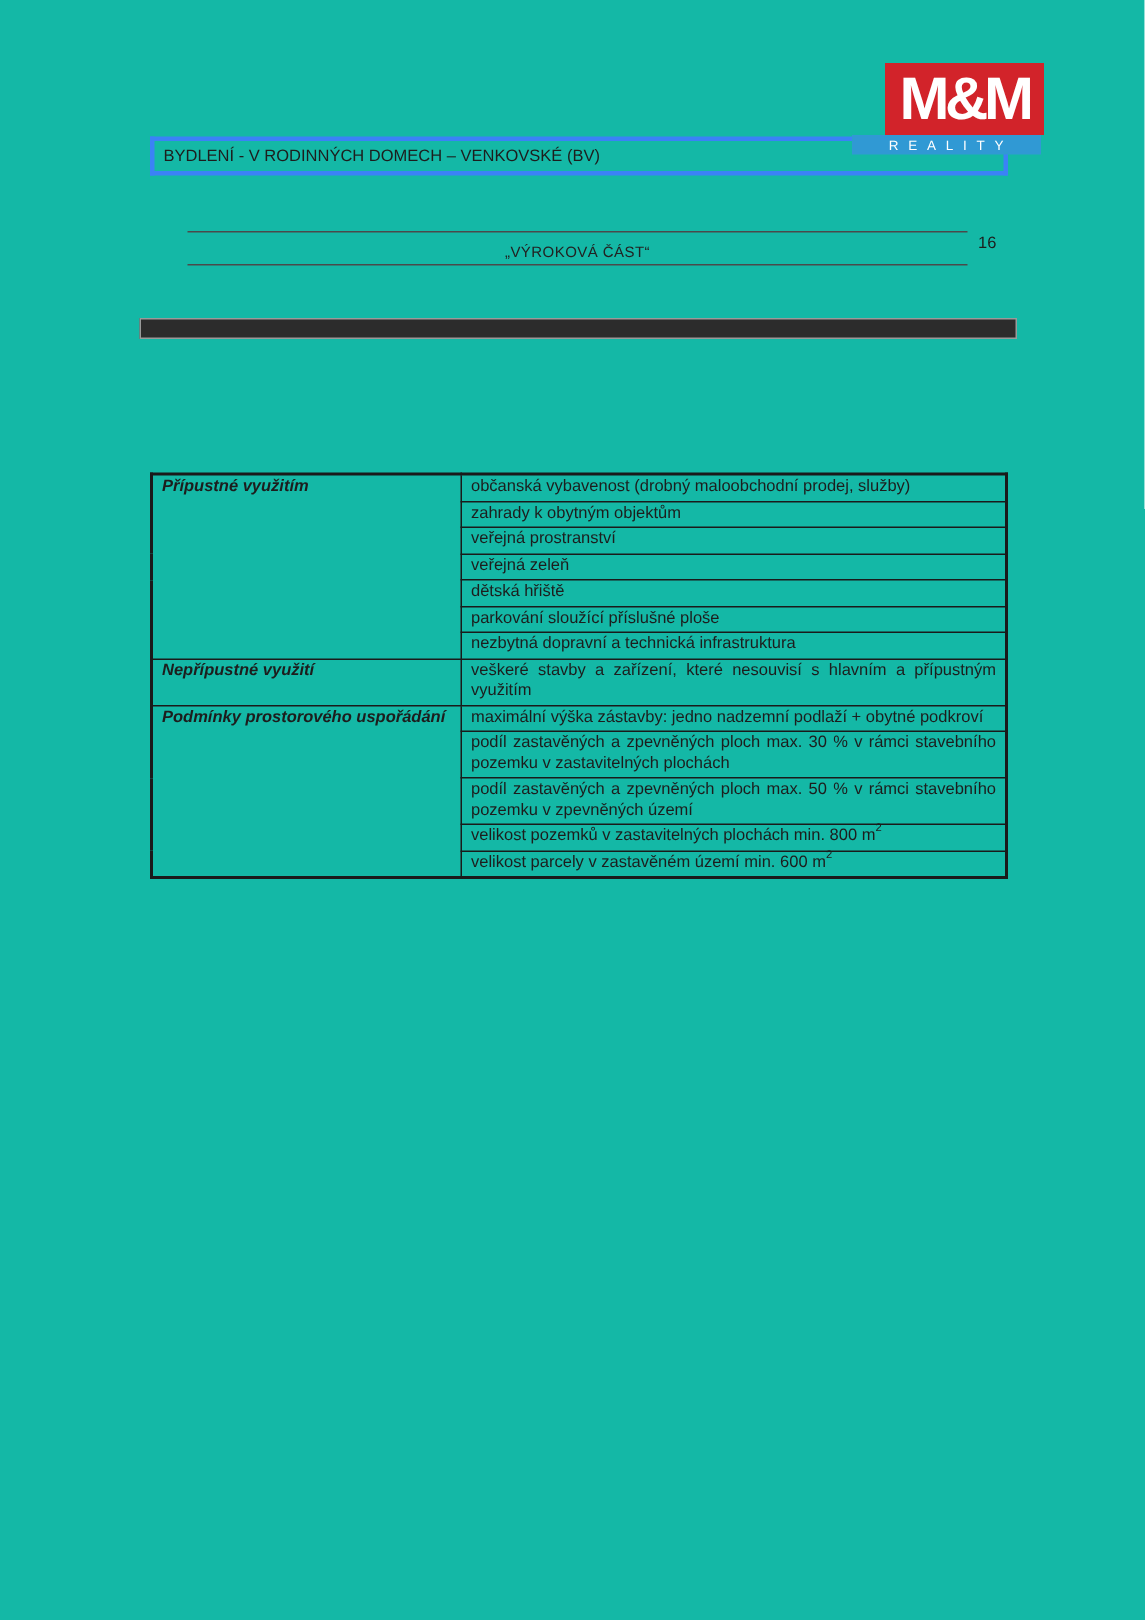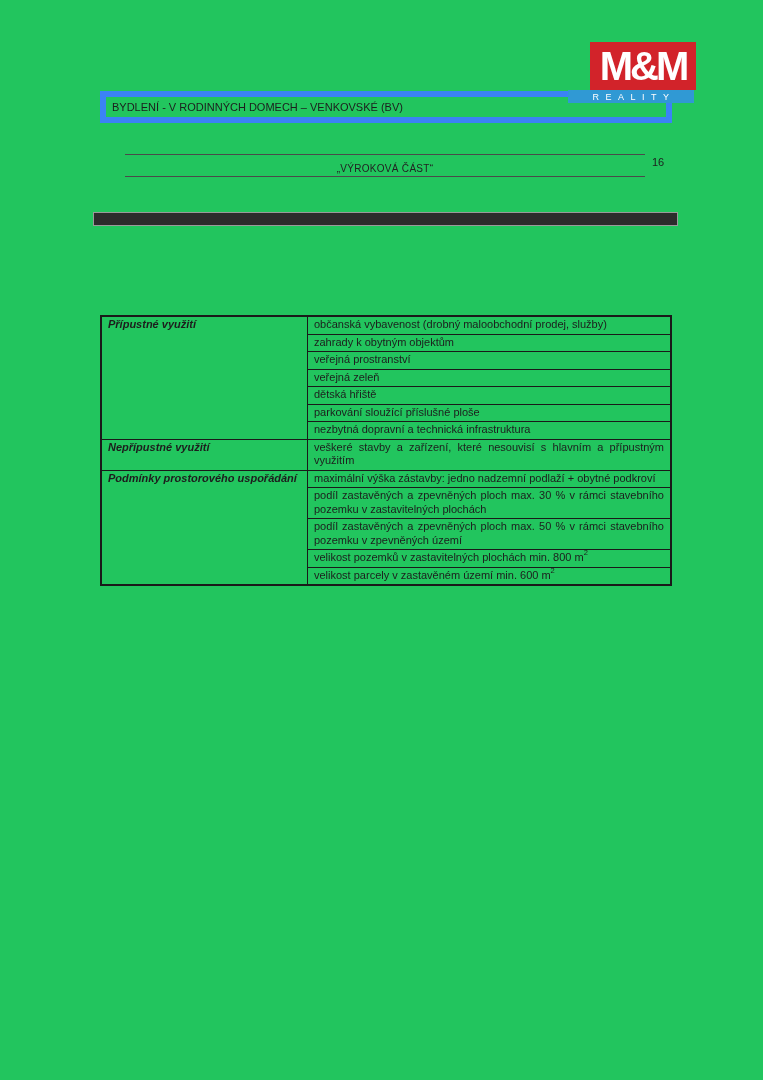--- a/index.html
+++ b/index.html
@@ -1,20 +1,20 @@
 <!DOCTYPE html>
 <html><head>
 <meta charset="utf-8">
 <style>
   html,body { margin:0; padding:0; background:#ffffff; }
   .page {
     position: relative;
     width: 763px;
     height: 1080px;
-    background: #22c55e;
+    background: #14b8a6;
     font-family: "Liberation Sans", "DejaVu Sans", sans-serif;
     color: #1d1d1d;
     overflow: hidden;
   }
 
   
   .logo { position: absolute; left: 568px; top: 42px; width: 128px; height: 61px; z-index: 5; }
   .logo-red {
     position: absolute; right: 0; top: 0; width: 106px; height: 48px;
     background: #d2232a; color: #fff;
@@ -29,21 +29,21 @@
     display: flex; align-items: center; justify-content: center;
     padding-left: 6px; box-sizing: border-box;
   }
 
   
   table { border-collapse: collapse; table-layout: fixed; }
   .t1 {
     position: absolute; left: 100px; top: 91px; width: 572px;
     font-size: 11px; border: 2px solid #1a1a1a;
   }
-  .t1 td { border: 6px solid #3b82f6; padding: 2px 6px; line-height: 14px; }
+  .t1 td { border: 3px solid #3b82f6; padding: 2px 6px; line-height: 14px; }
   .t1 .hdr-cell { height: 16px; }
   .t2 {
     position: absolute; left: 100px; top: 315px; width: 572px;
     font-size: 11px; border: 2px solid #1a1a1a;
   }
   .t2 td {
     border: 1px solid #1a1a1a; padding: 1px 6px 2px 6px;
     line-height: 13.5px; vertical-align: top;
   }
   .lbl { font-weight: bold; font-style: italic; width: 193px; }
@@ -95,21 +95,21 @@
     <span>„VÝROKOVÁ ČÁST“</span>
   </div>
   <div class="pagenum">16</div>
 
   <div class="black-bar"></div>
 
 
   <table class="t2">
     <tbody>
         <tr>
-      <td class="lbl" rowspan="7">Přípustné využití</td>
+      <td class="lbl" rowspan="7">Přípustné využitím</td>
       <td>občanská vybavenost (drobný maloobchodní prodej, služby)</td>
     </tr>
     <tr>
       <td>zahrady k obytným objektům</td>
     </tr>
     <tr>
       <td>veřejná prostranství</td>
     </tr>
     <tr>
       <td>veřejná zeleň</td>

